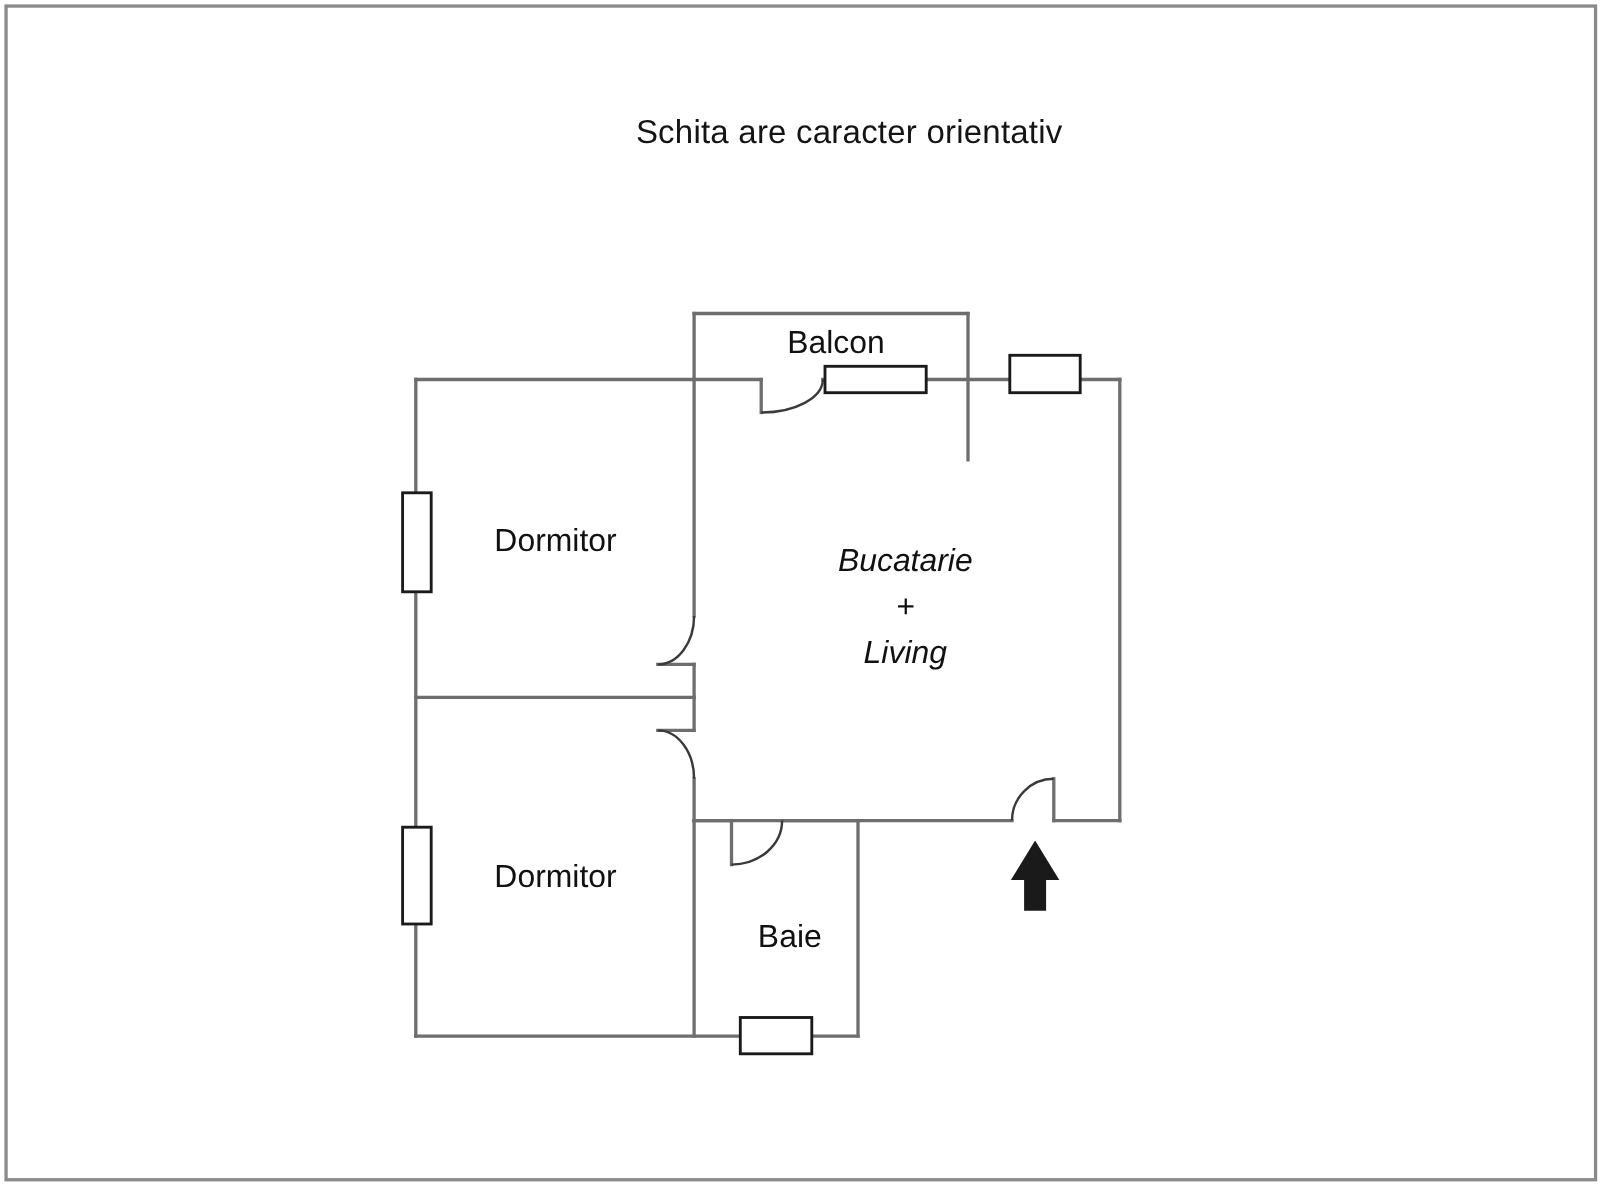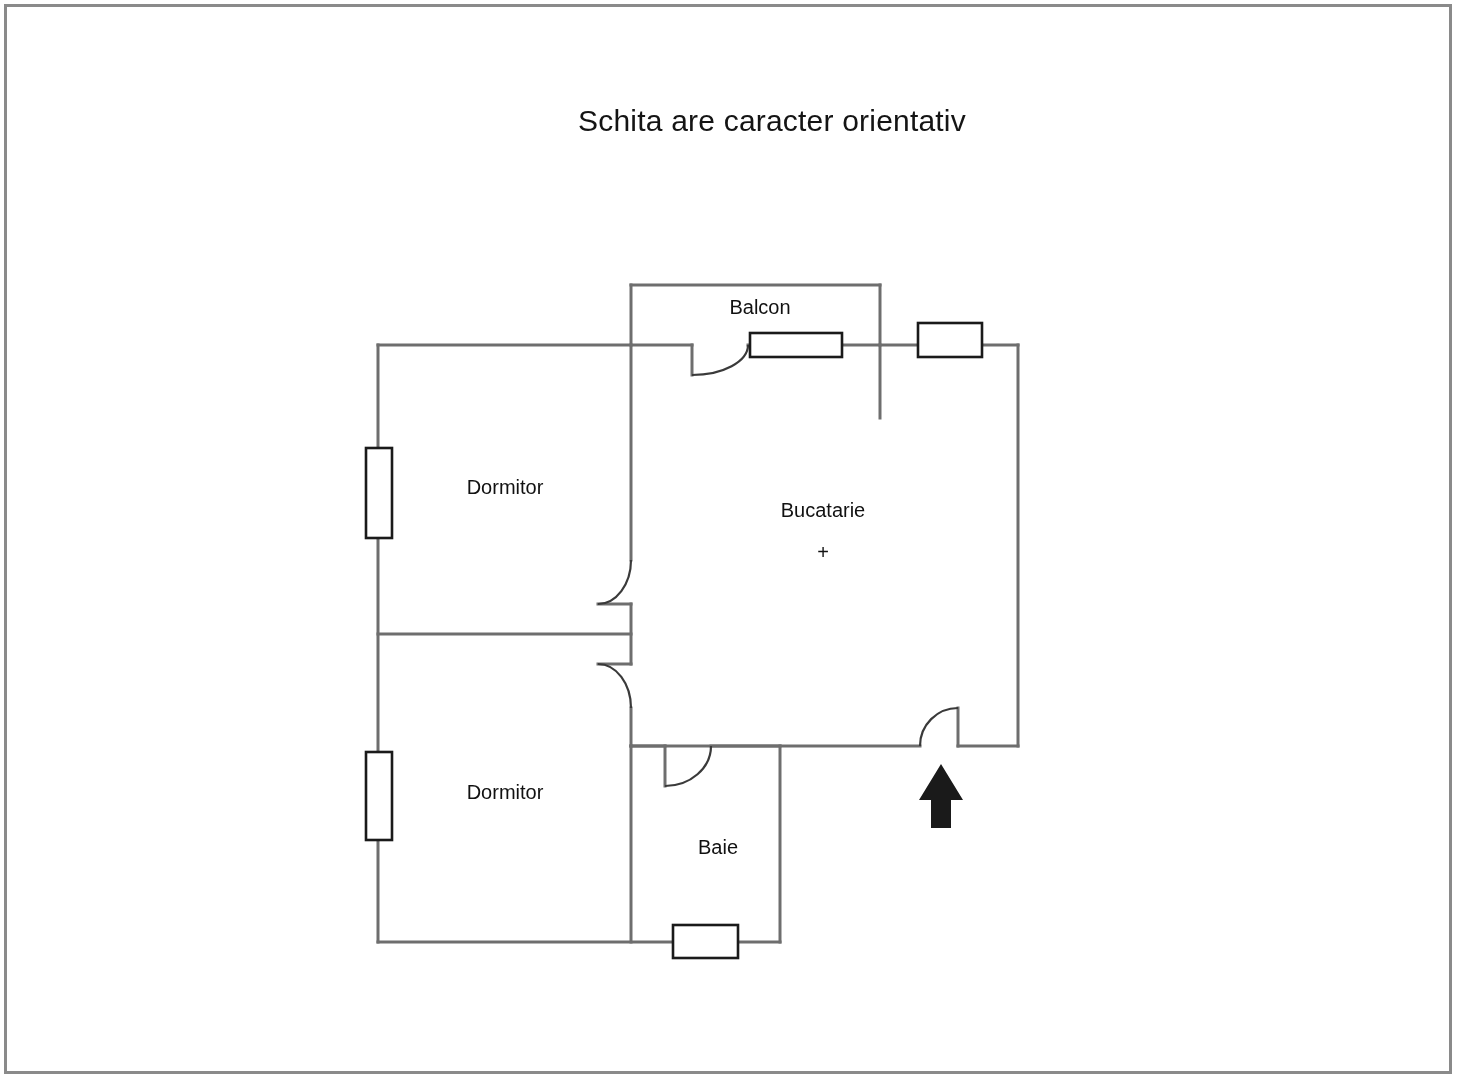--- a/index.html
+++ b/index.html
@@ -37,31 +37,31 @@
     letter-spacing: 0.2px;
     margin-left: 42px;
   }
   #plan-svg {
     position: absolute;
     left: 0;
     top: 0;
   }
   .room-label {
     position: absolute;
-    font-size: 20px;
+    font-size: 29px;
     color: #111111;
     white-space: nowrap;
     text-align: center;
   }
   #label-balcon   { left: 630px; top: 296px; width: 260px; }
   #label-dormitor-1 { left: 380px; top: 476px; width: 250px; }
   #label-dormitor-2 { left: 380px; top: 781px; width: 250px; }
   #label-baie     { left: 632px; top: 836px; width: 148px; margin-left: 12px; }
   #label-living   { left: 700px; top: 489px; width: 246px; line-height: 42px; }
-  .living-line { display: block; }
+  .living-line { display: block; font-style: italic; }
 </style>
 </head>
 <body>
 
 <div id="page">
 
   <div id="frame"></div>
 
   <div id="plan-title">Schita are caracter orientativ</div>
 
@@ -130,15 +130,16 @@
   </svg>
 
   <div class="room-label" id="label-balcon">Balcon</div>
   <div class="room-label" id="label-dormitor-1">Dormitor</div>
   <div class="room-label" id="label-dormitor-2">Dormitor</div>
   <div class="room-label" id="label-baie">Baie</div>
 
   <div class="room-label" id="label-living">
     <span class="living-line">Bucatarie</span>
     <span class="living-line">+</span>
+    <span class="living-line">Living</span>
   </div>
 
 </div>
 
 </body></html>

